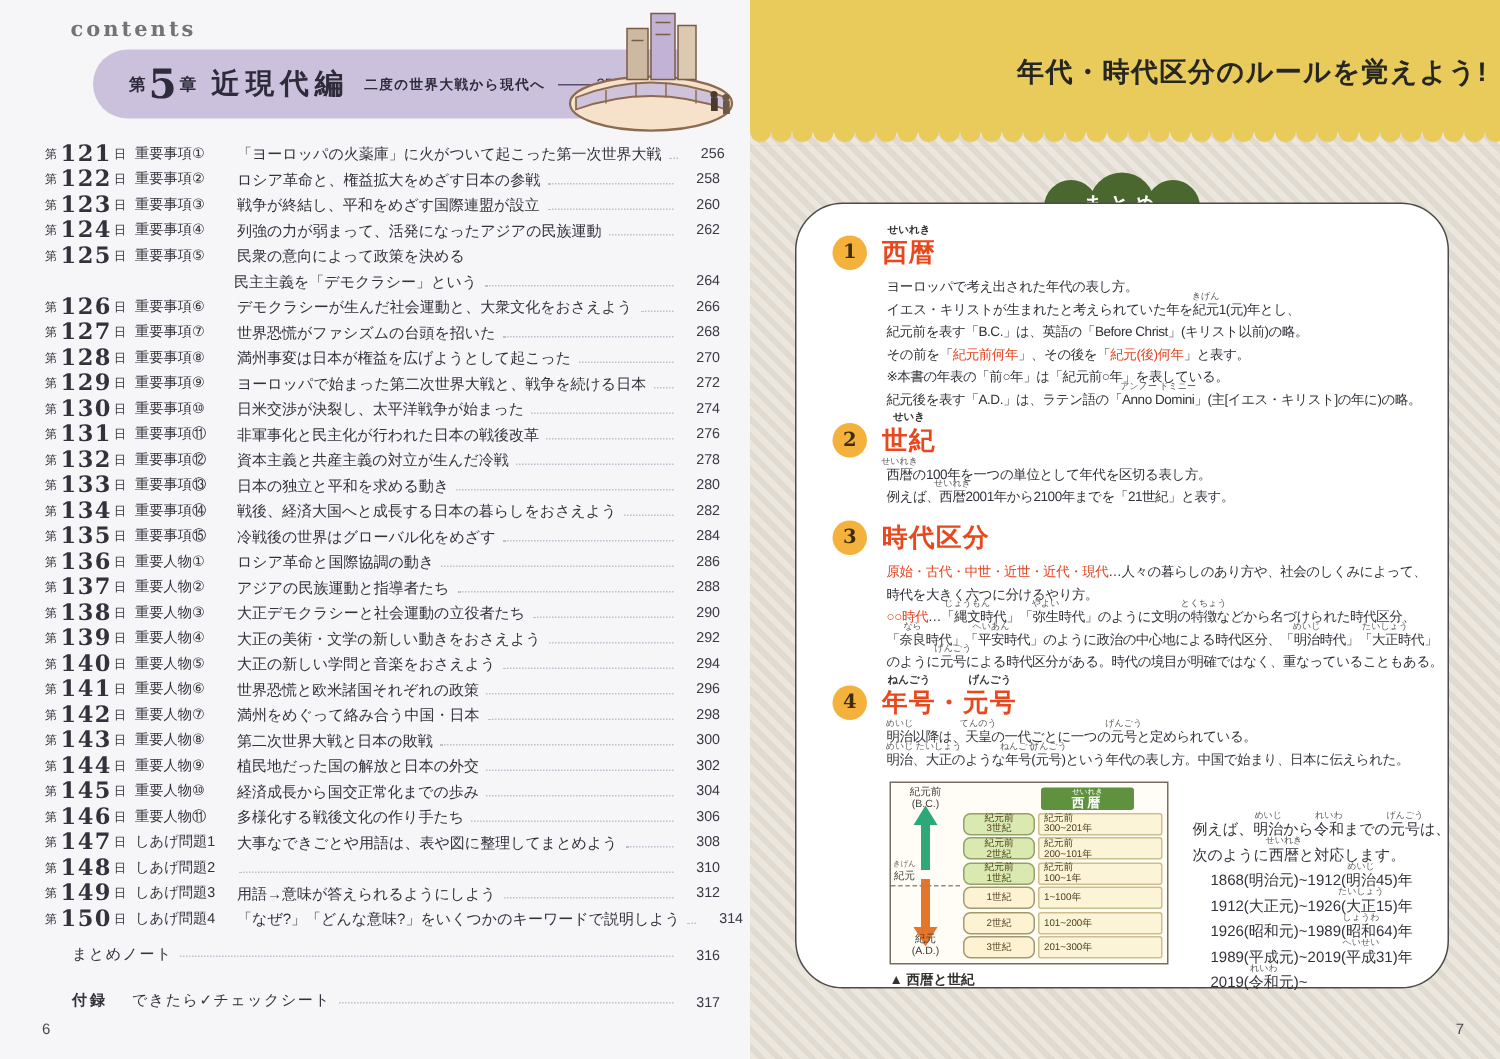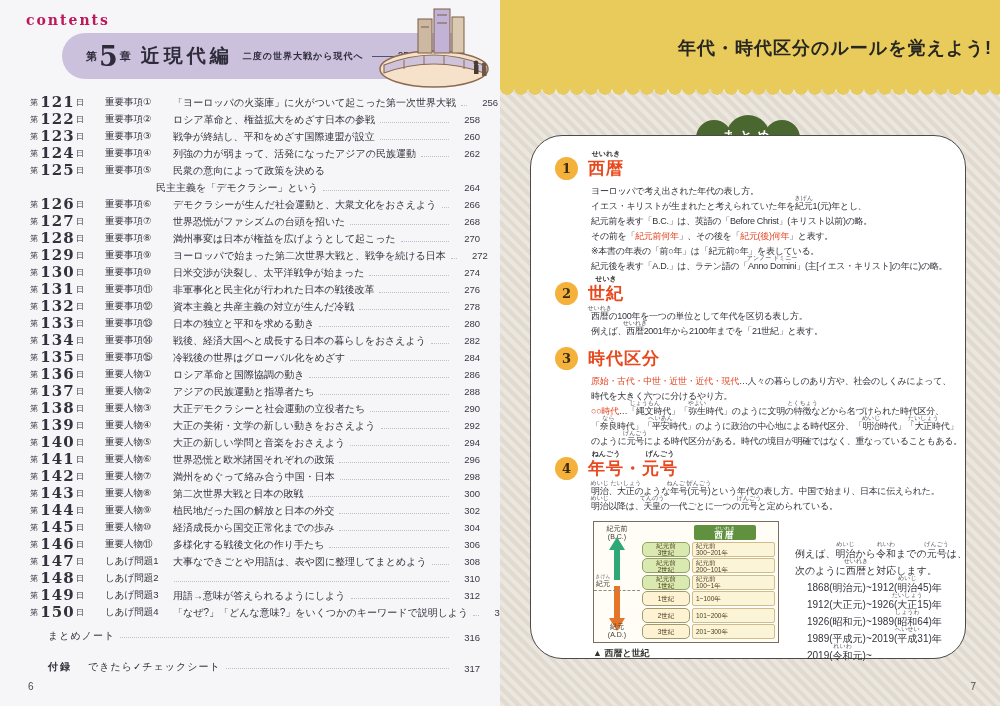--- a/index.html
+++ b/index.html
@@ -2,34 +2,34 @@
 <html><head>
 <meta charset="utf-8">
 <style>
   html,body{margin:0;padding:0;}
   body{font-family:"Liberation Sans","DejaVu Sans",sans-serif;background:#888;}
   .spread{width:1000px;height:706px;display:flex;background:#fff;position:relative;overflow:hidden;}
   .page{width:500px;height:706px;position:relative;overflow:hidden;}
 
   
   .page.left{background:#f6f5f8;}
-  .contents-label{position:absolute;top:12px;left:26px;font-family:"DejaVu Serif",serif;font-weight:bold;font-size:14px;letter-spacing:2px;color:#be185d;}
+  .contents-label{position:absolute;top:12px;left:47px;font-family:"DejaVu Serif",serif;font-weight:bold;font-size:14px;letter-spacing:2px;color:#737373;}
   .chapter-banner{position:absolute;top:33px;left:62px;width:398px;height:46px;background:#ccc1dd;border-radius:24px 6px 6px 24px;display:flex;align-items:center;padding-left:24px;box-sizing:border-box;color:#2e2b3a;}
   .ch-pre,.ch-suf{font-size:11px;font-weight:bold;}
   .ch-num{font-family:"DejaVu Serif",serif;font-weight:bold;font-size:27px;margin:0 2px;line-height:1;}
   .ch-title{font-size:19px;font-weight:bold;letter-spacing:4px;margin-left:10px;}
   .ch-sub{font-size:9px;font-weight:bold;margin-left:10px;letter-spacing:1px;}
   .ch-lead{width:22px;border-bottom:1px solid #57506a;margin:0 4px 0 8px;}
   .ch-page{font-size:10px;}
   .city{position:absolute;top:5px;left:372px;width:120px;height:86px;}
   .toc{position:absolute;top:94px;left:30px;width:450px;}
   .trow{display:flex;align-items:center;height:17px;color:#33323c;}
   .dpre,.dsuf{width:9px;font-size:8px;flex:none;}
   .dnum{width:37px;font-family:"DejaVu Serif",serif;font-weight:bold;font-size:15px;text-align:center;letter-spacing:1px;flex:none;line-height:1;}
-  .cat{width:64px;font-size:9.5px;margin-left:20px;flex:none;}
+  .cat{width:64px;font-size:9.5px;margin-left:5px;flex:none;}
   .ttl{font-size:10px;margin-left:4px;white-space:nowrap;}
   .lead{flex:1;border-bottom:1.5px dotted #c3bccd;margin:0 5px;align-self:center;height:0;position:relative;top:3px;min-width:6px;}
   .pg{width:26px;text-align:right;font-size:9.5px;flex:none;color:#3a3944;}
   .indent{width:122px;flex:none;}
   .extras{position:absolute;top:626px;left:48px;width:432px;color:#33323c;}
   .xrow{display:flex;align-items:flex-end;height:17px;}
   .xrow.second{margin-top:14px;}
   .xlabel{font-size:10px;font-weight:bold;margin-right:16px;letter-spacing:2px;}
   .xttl{font-size:10px;letter-spacing:1px;}
   .folio{position:absolute;bottom:14px;font-size:10px;color:#4a4952;}
@@ -470,22 +470,22 @@
               <div class="line"><span>「</span><span class="rb"><span class="rt">なら</span><span>奈良</span></span><span>時代」「</span><span class="rb"><span class="rt">へいあん</span><span>平安</span></span><span>時代」のように政治の中心地による時代区分、「</span><span class="rb"><span class="rt">めいじ</span><span>明治</span></span><span>時代」「</span><span class="rb"><span class="rt">たいしょう</span><span>大正</span></span><span>時代」</span></div>
               <div class="line"><span>のように</span><span class="rb"><span class="rt">げんごう</span><span>元号</span></span><span>による時代区分がある。時代の境目が明確ではなく、重なっていることもある。</span></div>
             </div>
           </div>
           <div class="sec">
             <div class="shead">
               <span class="snum">4</span>
               <span class="shda"><span class="rb"><span class="rt">ねんごう</span><span>年号</span></span><span>・</span><span class="rb"><span class="rt">げんごう</span><span>元号</span></span></span>
             </div>
             <div class="sbody">
+              <div class="line"><span class="rb"><span class="rt">めいじ</span><span>明治</span></span><span>以降は、</span><span class="rb"><span class="rt">てんのう</span><span>天皇</span></span><span>の一代ごとに一つの</span><span class="rb"><span class="rt">げんごう</span><span>元号</span></span><span>と定められている。</span></div>
               <div class="line"><span class="rb"><span class="rt">めいじ</span><span>明治</span></span><span>、</span><span class="rb"><span class="rt">たいしょう</span><span>大正</span></span><span>のような</span><span class="rb"><span class="rt">ねんごう</span><span>年号</span></span><span>(</span><span class="rb"><span class="rt">げんごう</span><span>元号</span></span><span>)という年代の表し方。中国で始まり、日本に伝えられた。</span></div>
-              <div class="line"><span class="rb"><span class="rt">めいじ</span><span>明治</span></span><span>以降は、</span><span class="rb"><span class="rt">てんのう</span><span>天皇</span></span><span>の一代ごとに一つの</span><span class="rb"><span class="rt">げんごう</span><span>元号</span></span><span>と定められている。</span></div>
             </div>
           </div>
         </div>
 
       <div class="bottom">
         <div class="chartcol">
           <div class="chart-frame">
             <div class="gutter">
               <div class="gut-lab bc-lab">
                 <span>紀元前</span><br><span>(B.C.)</span>

